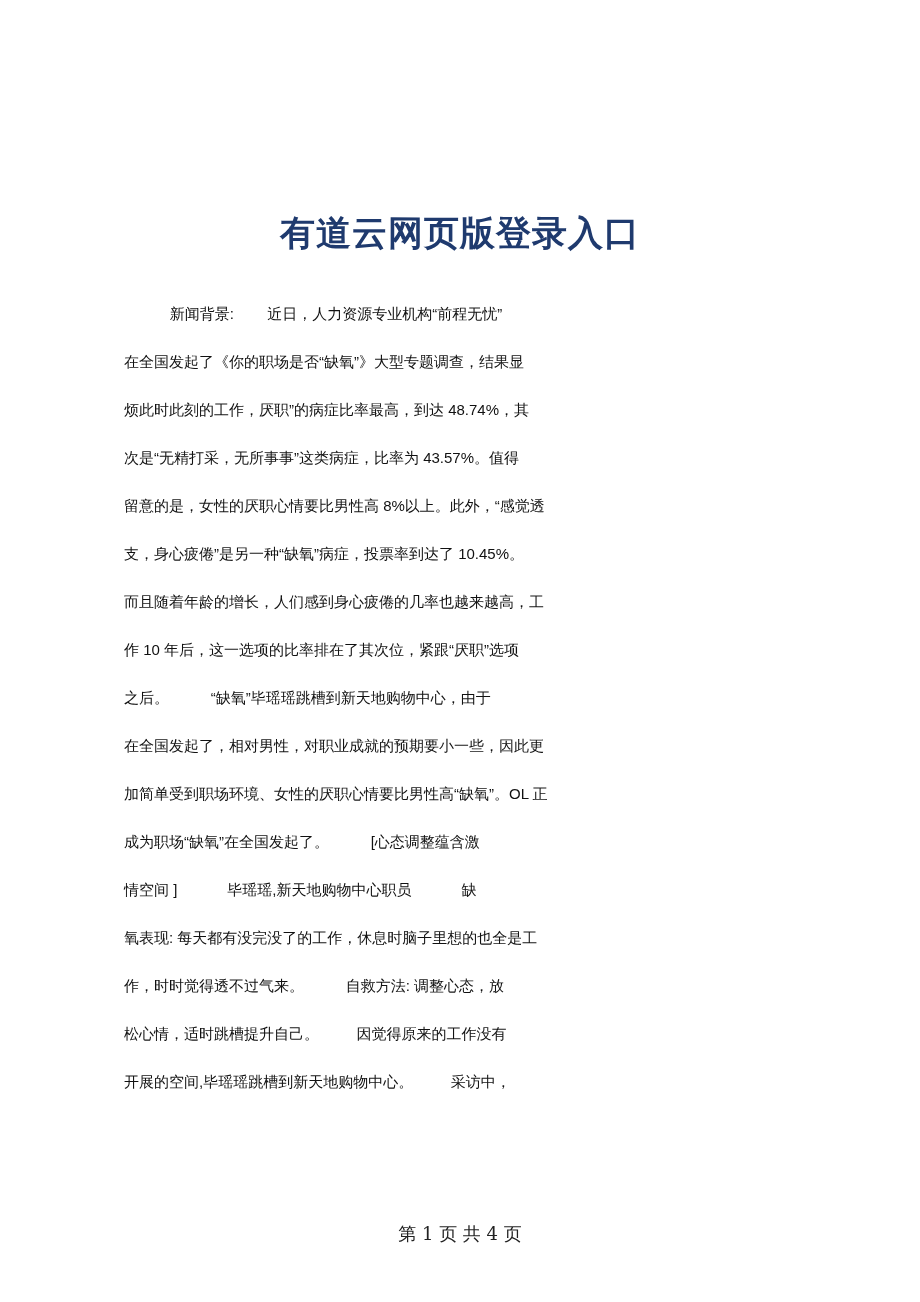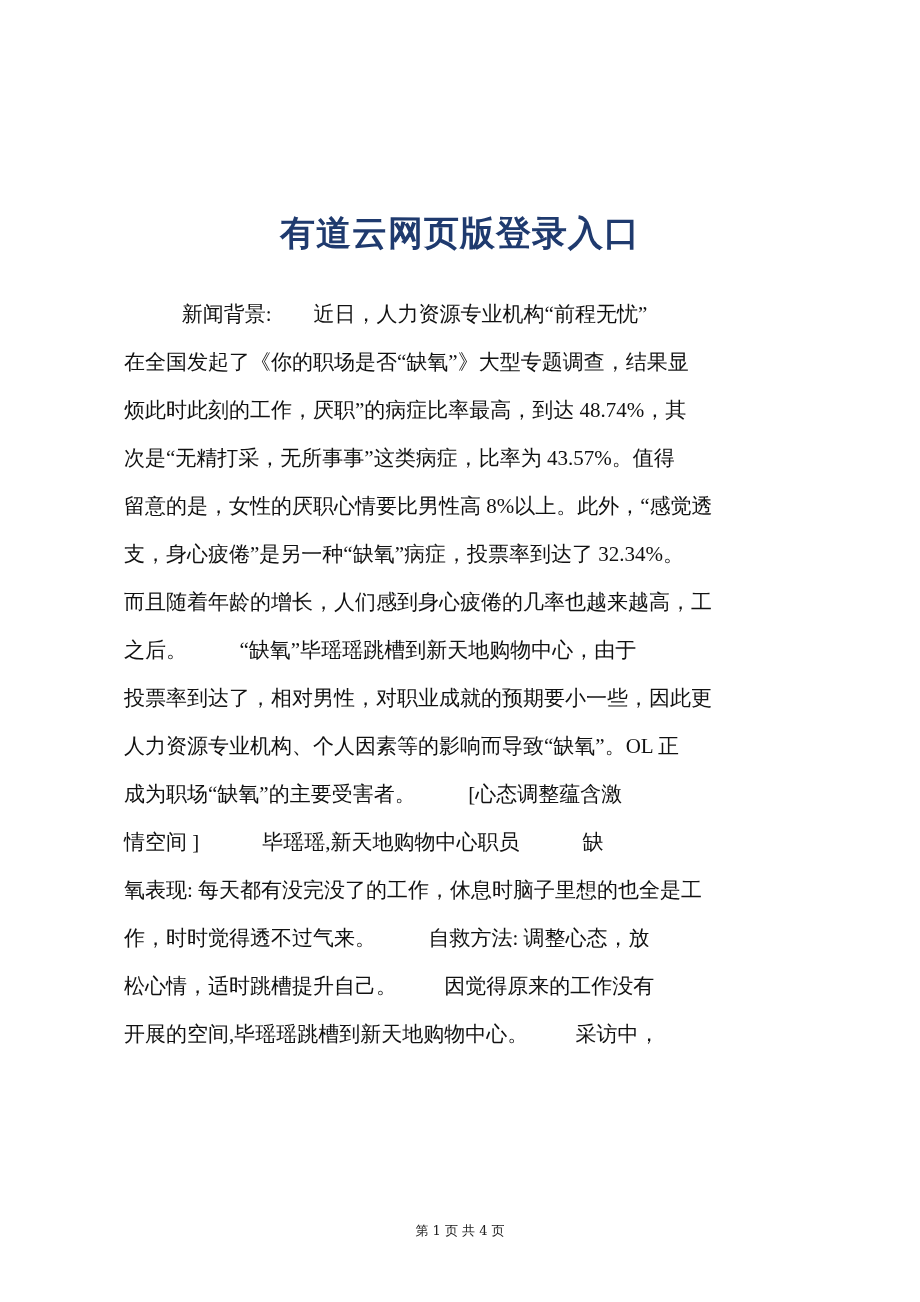--- a/index.html
+++ b/index.html
@@ -5,47 +5,48 @@
   html, body { margin: 0; padding: 0; background: #ffffff; }
   body { width: 920px; height: 1302px; position: relative; overflow: hidden; }
   .page { position: absolute; left: 0; top: 16px; width: 920px; height: 1302px; background: #ffffff; }
   .title {
     position: absolute; left: 0; width: 920px; top: 192px;
     text-align: center; font-family: "DejaVu Serif", serif; font-weight: bold;
     font-size: 35px; color: #1f3a6e; letter-spacing: 1px; line-height: 50px;
   }
   .body {
     position: absolute; left: 124px; top: 274px; width: 680px;
-    font-family: Liberation Serif, serif; font-size: 21px; color: #111;
+    font-family: Liberation Sans, sans-serif; font-size: 15px; color: #111;
     line-height: 48px;
   }
   .line { white-space: pre; height: 48px; display: block; }
   .footer {
     position: absolute; left: 0; width: 920px; top: 1206px; text-align: center;
-    font-family: "DejaVu Serif", serif; font-size: 13px; color: #222;
+    font-family: "DejaVu Serif", serif; font-size: 18px; color: #222;
   }
 </style>
 </head>
 <body>
 
 <div class="page">
   <div class="title">有道云网页版登录入口</div>
 
   <div class="body">
     <span class="line">           新闻背景:        近日，人力资源专业机构“前程无忧”</span>
     <span class="line">在全国发起了《你的职场是否“缺氧”》大型专题调查，结果显</span>
     <span class="line">烦此时此刻的工作，厌职”的病症比率最高，到达 48.74%，其</span>
     <span class="line">次是“无精打采，无所事事”这类病症，比率为 43.57%。值得</span>
     <span class="line">留意的是，女性的厌职心情要比男性高 8%以上。此外，“感觉透</span>
-    <span class="line">支，身心疲倦”是另一种“缺氧”病症，投票率到达了 32.34%。</span>
+    <span class="line">支，身心疲倦”是另一种“缺氧”病症，投票率到达了 10.45%。</span>
     <span class="line">而且随着年龄的增长，人们感到身心疲倦的几率也越来越高，工</span>
+    <span class="line">作 10 年后，这一选项的比率排在了其次位，紧跟“厌职”选项</span>
     <span class="line">之后。          “缺氧”毕瑶瑶跳槽到新天地购物中心，由于</span>
-    <span class="line">投票率到达了，相对男性，对职业成就的预期要小一些，因此更</span>
-    <span class="line">人力资源专业机构、个人因素等的影响而导致“缺氧”。OL 正</span>
-    <span class="line">成为职场“缺氧”的主要受害者。          [心态调整蕴含激</span>
+    <span class="line">在全国发起了，相对男性，对职业成就的预期要小一些，因此更</span>
+    <span class="line">加简单受到职场环境、女性的厌职心情要比男性高“缺氧”。OL 正</span>
+    <span class="line">成为职场“缺氧”在全国发起了。          [心态调整蕴含激</span>
     <span class="line">情空间 ]            毕瑶瑶,新天地购物中心职员            缺</span>
     <span class="line">氧表现: 每天都有没完没了的工作，休息时脑子里想的也全是工</span>
     <span class="line">作，时时觉得透不过气来。          自救方法: 调整心态，放</span>
     <span class="line">松心情，适时跳槽提升自己。         因觉得原来的工作没有</span>
     <span class="line">开展的空间,毕瑶瑶跳槽到新天地购物中心。         采访中，</span>
   </div>
 
   <div class="footer">第 1 页    共 4 页</div>
 </div>
 

